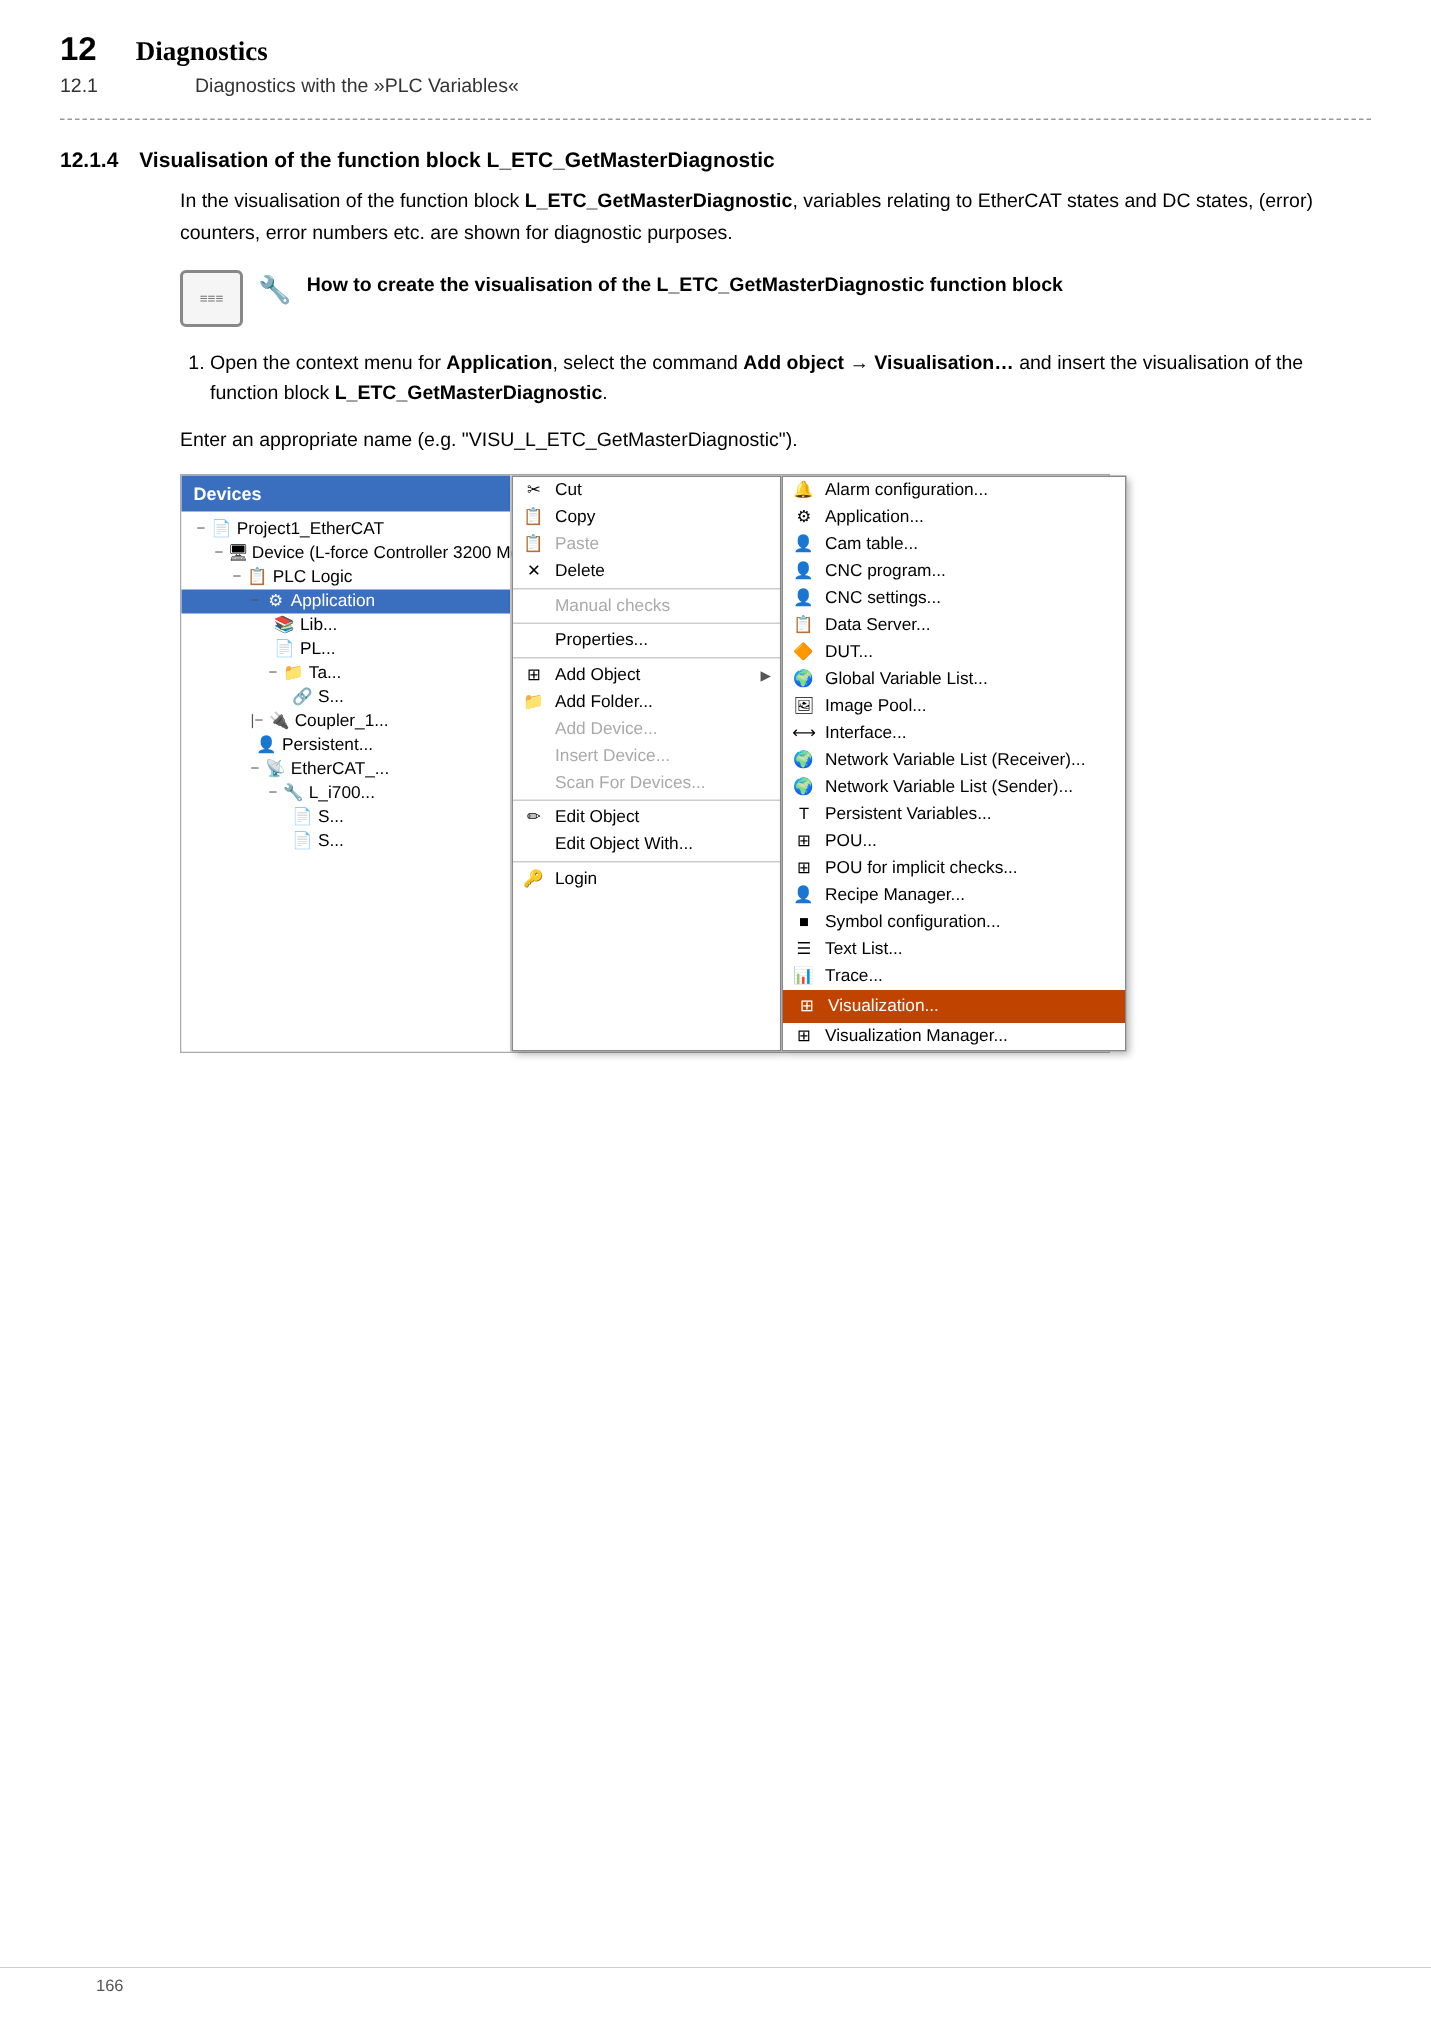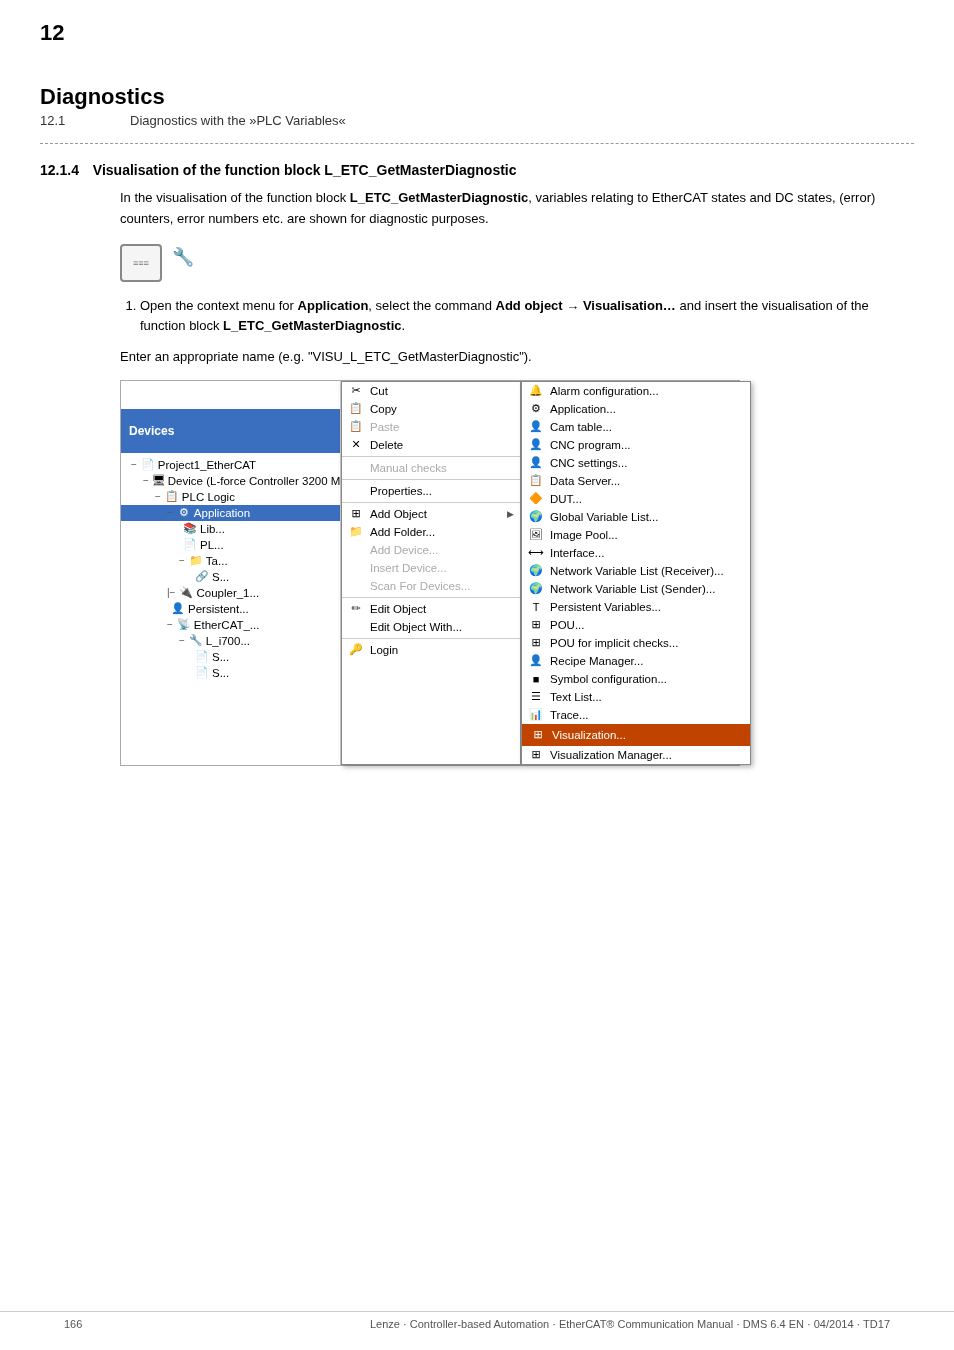--- a/index.html
+++ b/index.html
@@ -7,23 +7,23 @@
       font-family: Arial, sans-serif;
       font-size: 13px;
       background: #fff;
       color: #000;
       width: 954px;
       min-height: 1350px;
       padding: 20px 40px;
     }
 
     .page-header { margin-bottom: 10px; }
-    .chapter-title { font-size: 22px; font-weight: bold; display: flex; align-items: baseline; gap: 38px; flex-direction: column; }
+    .chapter-title { font-size: 22px; font-weight: bold; display: flex; align-items: baseline; gap: 26px; }
     .chapter-num { font-size: 22px; font-weight: bold; }
-    .chapter-name { font-size: 22px; font-weight: bold; }
+    .chapter-name { font-size: 18px; font-weight: bold; font-family: Liberation Serif, serif; }
     .sub-title { font-size: 13px; color: #333; margin-top: 3px; margin-left: 0; display: flex; gap: 30px; }
     .sub-num { min-width: 60px; }
 
     .divider {
       border: none;
       border-top: 1px dashed #999;
       margin: 15px 0;
     }
 
     .section-heading {
@@ -99,24 +99,23 @@
     
     .devices-panel {
       width: 220px;
       background: #fff;
       border-right: 1px solid #ccc;
     }
 
     .devices-title-bar {
       background: #3a6fbf;
       color: #fff;
-      padding: 15px 8px;
+      padding: 5px 8px;
       font-size: 12px;
       font-weight: bold;
-      margin-top: 28px;
     }
 
     .tree-area {
       padding: 4px 0;
       font-size: 11.5px;
     }
 
     .tree-item {
       padding: 1px 4px;
       white-space: nowrap;
@@ -259,20 +258,23 @@
 </div>
 
 <div class="body-text">
   In the visualisation of the function block <b>L_ETC_GetMasterDiagnostic</b>, variables relating to EtherCAT states and DC states, (error) counters, error numbers etc. are shown for diagnostic purposes.
 </div>
 
 
 <div class="tip-box">
   <div class="tip-icon"></div>
   <span style="font-size:18px; margin-top:2px;">🔧</span>
+  <span class="tip-text">
+    <span>How to create the visualisation of the L_ETC_GetMasterDiagnostic function block</span>
+  </span>
 </div>
 
 
 <ol class="step-list">
   <li>
     Open the context menu for <b>Application</b>, select the command <b>Add object → Visualisation…</b> and insert the visualisation of the function block <b>L_ETC_GetMasterDiagnostic</b>.
   </li>
 </ol>
 <div class="sub-text">
   <span>Enter an appropriate name (e.g. "VISU_L_ETC_GetMasterDiagnostic").</span>
@@ -503,17 +505,16 @@
         Visualization Manager...
       </div>
     </div>
 
   </div>
 </div>
 
 
 <div class="page-footer">
   <span>166</span>
-  <span>Lenze · Controller-based Automation · EtherCAT® Communication Manual · DMS 6.4 EN · 04/2014 · TD17</span>
 </div>
 
 
 
 
 </body></html>

